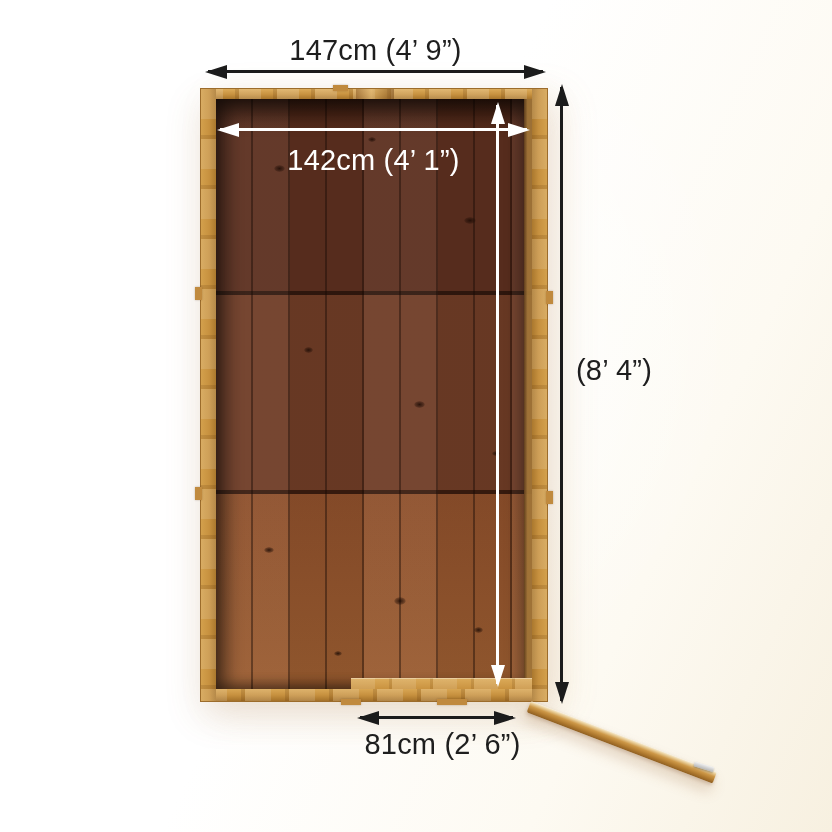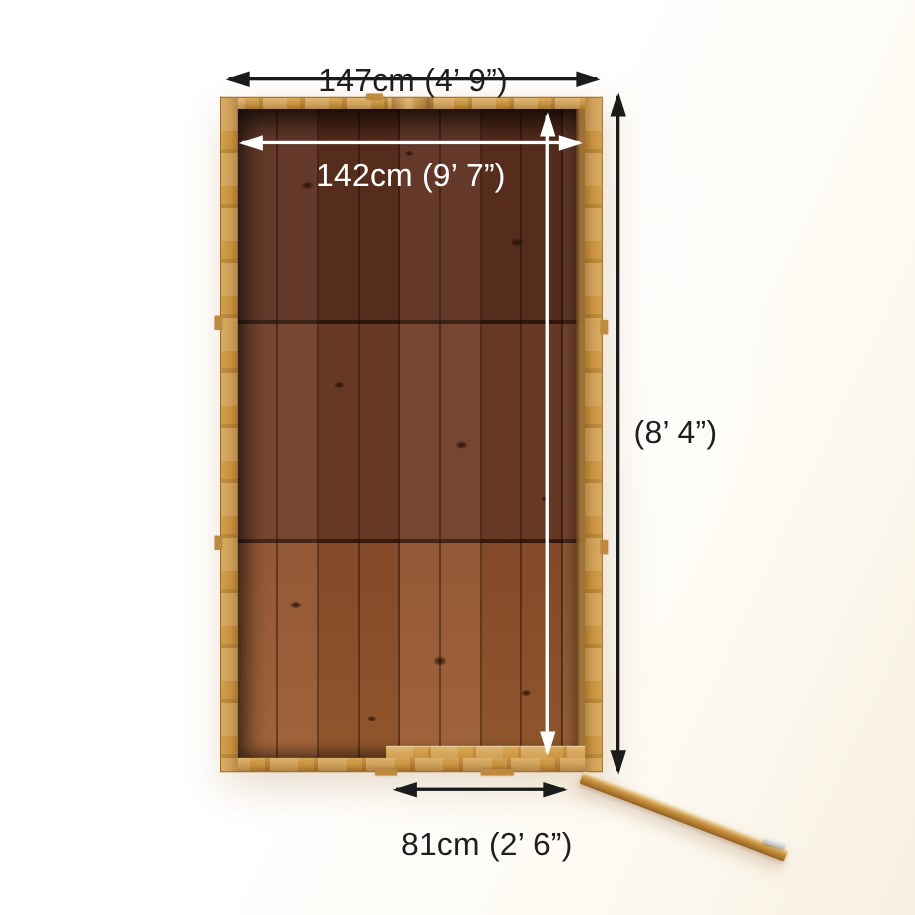--- a/index.html
+++ b/index.html
@@ -123,21 +123,21 @@
   .arrow.h .head.w { left:0; top:1px; border-top:7px solid transparent; border-bottom:7px solid transparent; border-right:22px solid currentColor; }
   .arrow.h .head.e { right:0; top:1px; border-top:7px solid transparent; border-bottom:7px solid transparent; border-left:22px solid currentColor; }
   .arrow.v .head.n { top:0; left:1px; border-left:7px solid transparent; border-right:7px solid transparent; border-bottom:22px solid currentColor; }
   .arrow.v .head.s { bottom:0; left:1px; border-left:7px solid transparent; border-right:7px solid transparent; border-top:22px solid currentColor; }
 
   
   .dim-label {
     position:absolute; font-size:29px; line-height:1.28; letter-spacing:0.2px;
     white-space:nowrap;
   }
-  .dim-label.dark  { color: var(--text-dark,#1e1e1e); margin-top: 24px; }
+  .dim-label.dark  { color: var(--text-dark,#1e1e1e); }
   .dim-label.light { color: var(--text-light,#ffffff); }
   .center { text-align:center; }
 </style>
 </head>
 <body>
 
 <div class="scene">
 
   <div class="shed">
     <div class="floor">
@@ -180,21 +180,21 @@
     <i class="head w"></i>
     <i class="head e"></i>
   </div>
   <div class="dim-label dark center" style="left:205px; top:32px; width:341px;">147cm (4’ 9”)</div>
 
   <div class="arrow h light" style="left:217px; top:122px; width:313px;">
     <i class="line"></i>
     <i class="head w"></i>
     <i class="head e"></i>
   </div>
-  <div class="dim-label light center" style="left:217px; top:142px; width:313px;">142cm (9’ 7”)</div>
+  <div class="dim-label light center" style="left:217px; top:142px; width:313px;">142cm (4’ 1”)</div>
 
   <div class="arrow v light" style="left:490px; top:102px; height:585px;">
     <i class="line"></i>
     <i class="head n"></i>
     <i class="head s"></i>
   </div>
 
   <div class="arrow v dark" style="left:554px; top:84px; height:620px;">
     <i class="line"></i>
     <i class="head n"></i>

